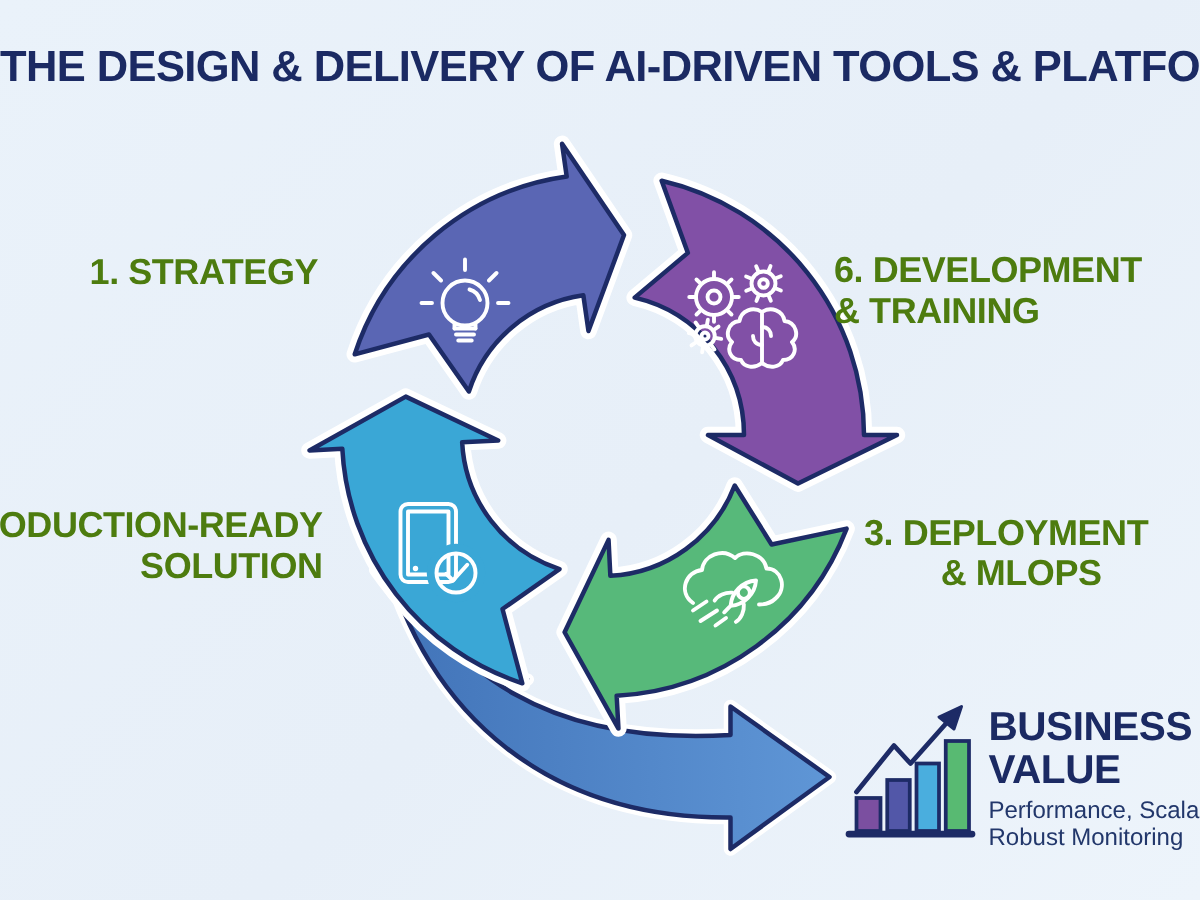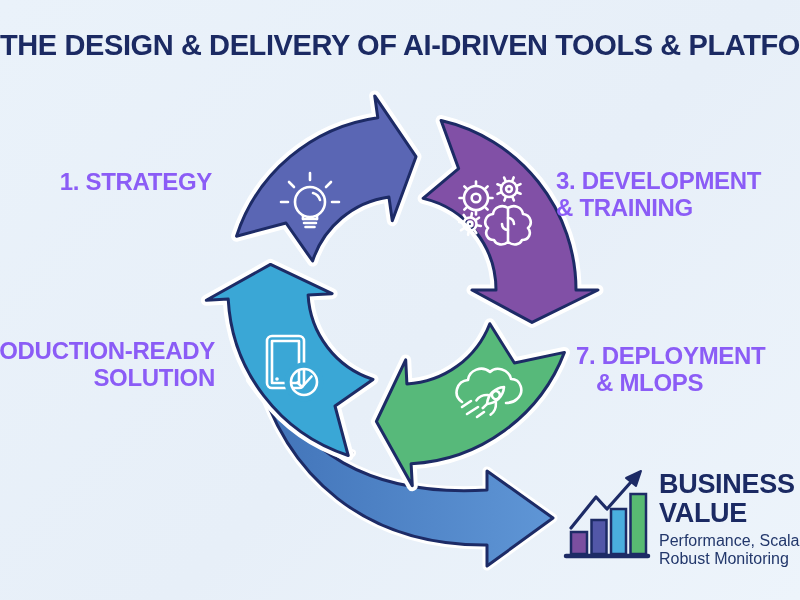--- a/index.html
+++ b/index.html
@@ -3,34 +3,34 @@
 <meta charset="utf-8">
 <style>
   html,body{margin:0;padding:0;}
   body{
     position:relative;width:800px;height:600px;overflow:hidden;
     background:linear-gradient(135deg,#eaf2fa 0%,#e7eff8 55%,#edf4fb 100%);
     font-family:"Liberation Sans",sans-serif;
   }
   svg{position:absolute;left:0;top:0;}
   .lbl{
-    position:absolute;color:#8b5cf6;font-weight:bold;font-size:24px;
+    position:absolute;color:#4d7c0f;font-weight:bold;font-size:24px;
     line-height:26.5px;letter-spacing:-0.3px;white-space:nowrap;z-index:5;
   }
   .lbl .l2{display:block;}
   .ralign{text-align:right;}
   #title{
     position:absolute;left:0;right:0;top:29px;text-align:center;white-space:nowrap;
     color:#1b2a63;font-weight:bold;font-size:29px;letter-spacing:-0.4px;z-index:5;
   }
   #stage1{top:169px;right:588px;}
   #stage2{top:168px;left:556px;}
   #stage2 .l2{margin-left:0;}
   #stage3{top:343px;left:576px;}
-  #stage3 .l2{margin-left:20px;}
+  #stage3 .l2{margin-left:20px;text-align:center;}
   #stage4{top:338px;right:585px;}
   #bizvalue{position:absolute;left:659px;top:470px;z-index:5;color:#1b2a63;white-space:nowrap;}
   #bizvalue .big{font-weight:bold;font-size:27px;line-height:29px;letter-spacing:-0.3px;}
   #bizvalue .sub{font-size:16px;line-height:18px;margin-top:4px;color:#22376b;}
   .wicon{stroke:#fff;fill:none;stroke-width:2.6;stroke-linecap:round;stroke-linejoin:round;}
 </style>
 </head>
 <body>
 
 <svg id="diagram" width="800" height="600" viewBox="0 0 800 600">
@@ -142,25 +142,25 @@
     <path d="M 641,471 L 636,486 L 626,478 Z" fill="#1d2b66" stroke="#1d2b66" stroke-width="2" stroke-linejoin="round"></path>
   </g>
 </svg>
 
 <div id="title">THE DESIGN &amp; DELIVERY OF AI-DRIVEN TOOLS &amp; PLATFORMS</div>
 
 <div class="lbl ralign" id="stage1">
   <span class="l1">1. STRATEGY</span>
 </div>
 <div class="lbl" id="stage2">
-  <span class="l1">3. DEVELOPMENT</span>
+  <span class="l1">6. DEVELOPMENT</span>
   <span class="l2">&amp; TRAINING</span>
 </div>
 <div class="lbl" id="stage3">
-  <span class="l1">7. DEPLOYMENT</span>
+  <span class="l1">3. DEPLOYMENT</span>
   <span class="l2">&amp; MLOPS</span>
 </div>
 <div class="lbl ralign" id="stage4">
   <span class="l1">4. PRODUCTION-READY</span>
   <span class="l2">SOLUTION</span>
 </div>
 
 <div id="bizvalue">
   <div class="big">BUSINESS</div>
   <div class="big">VALUE</div>

